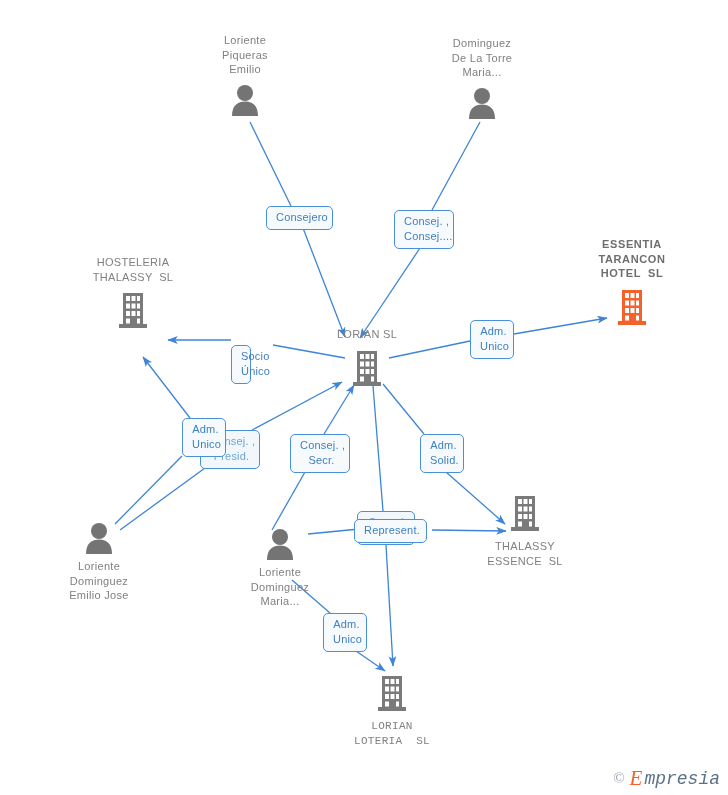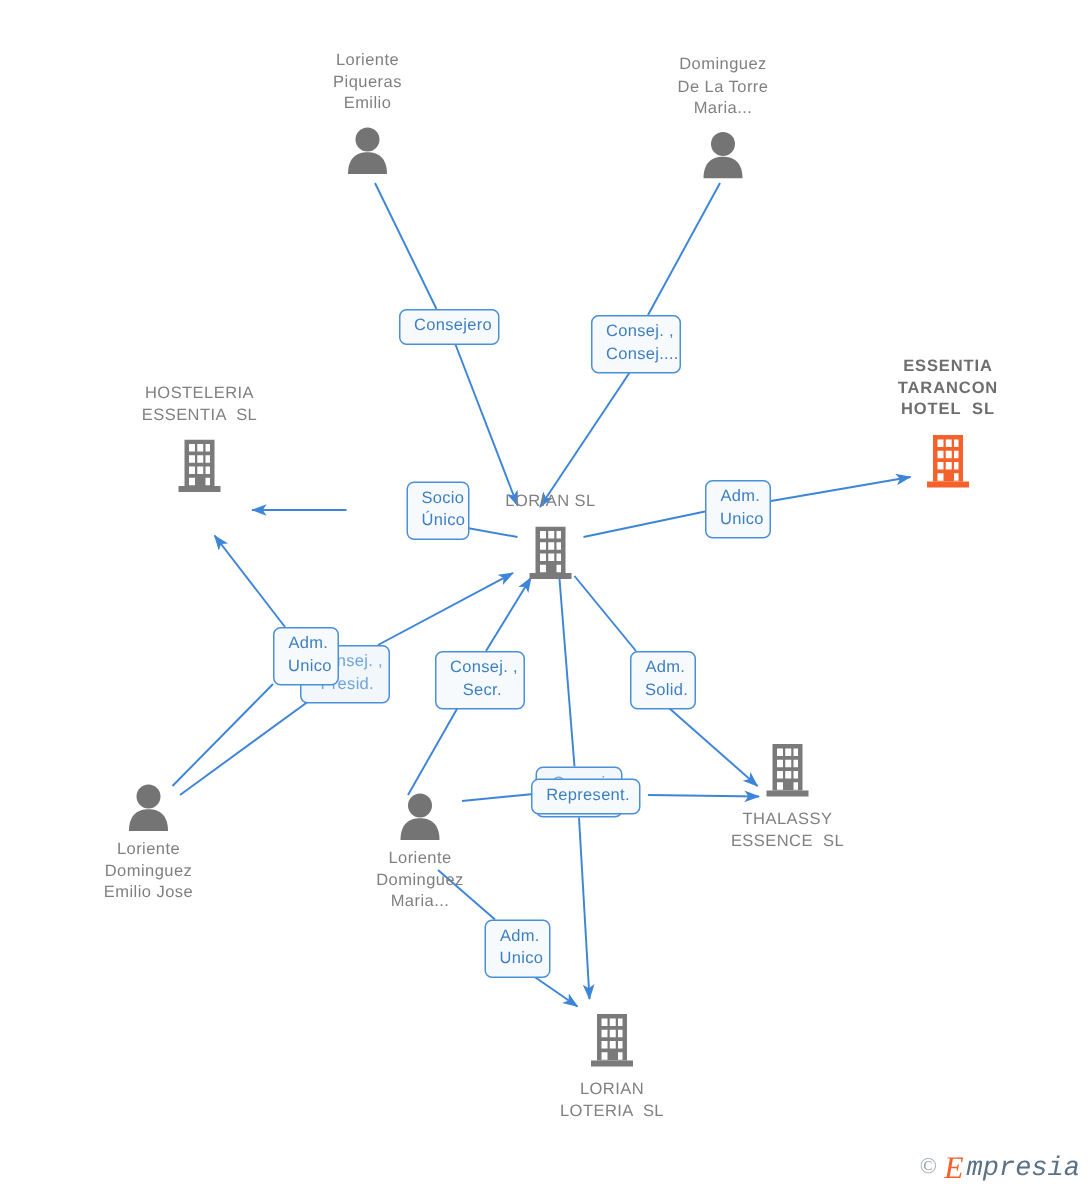--- a/index.html
+++ b/index.html
@@ -148,21 +148,21 @@
   <div class="edge-label behind" style="left:200px; top:430px; width:60px;">Consej. ,
 Presid.</div>
 
   <div class="edge-label behind" style="left:357px; top:511px; width:58px; height:34px;">Consej.</div>
 
   <div class="edge-label front" style="left:266px; top:206px; width:67px;">Consejero</div>
 
   <div class="edge-label front" style="left:394px; top:210px; width:60px;">Consej. ,
 Consej....</div>
 
-  <div class="edge-label front" style="left:231px; top:321px; width:42px;margin-left:40px;">Socio
+  <div class="edge-label front" style="left:231px; top:345px; width:20px;">Socio
 Único</div>
 
   <div class="edge-label front" style="left:470px; top:320px; width:44px;">Adm.
 Unico</div>
 
   <div class="edge-label front" style="left:182px; top:418px; width:44px;">Adm.
 Unico</div>
 
   <div class="edge-label front" style="left:290px; top:434px; width:60px;">Consej. ,
 Secr.</div>
@@ -190,21 +190,21 @@
 De La Torre
 Maria...</div>
     <svg class="node-icon" width="30" height="32" viewBox="0 0 30 32" style="margin-top:7px;">
       <circle cx="15" cy="9" r="8" fill="#747474"></circle>
       <path d="M2,32 C2,21 8,17.5 15,17.5 C22,17.5 28,21 28,32 Z" fill="#747474"></path>
     </svg>
   </div>
 
   <div class="node" style="left:63px; top:255px; width:140px;">
     <div class="node-label">HOSTELERIA
-ESSENTIA  SL</div>
+THALASSY  SL</div>
     <svg class="node-icon" width="32" height="36" viewBox="0 0 32 36" style="margin-top:9px;">
       <rect x="6" y="0" width="20" height="31" fill="#7a7a7a"></rect>
       <rect x="2" y="31" width="28" height="4" fill="#7a7a7a"></rect>
       <g fill="#ffffff">
         <rect x="9" y="3" width="4" height="5"></rect>
           <rect x="14.5" y="3" width="4" height="5"></rect>
           <rect x="20" y="3" width="3" height="5"></rect>
         <rect x="9" y="10.5" width="4" height="5"></rect>
           <rect x="14.5" y="10.5" width="4" height="5"></rect>
           <rect x="20" y="10.5" width="3" height="5"></rect>
@@ -296,21 +296,21 @@
           <rect x="14.5" y="18" width="4" height="5"></rect>
           <rect x="20" y="18" width="3" height="5"></rect>
         <rect x="9" y="25.5" width="4" height="5"></rect>
           <rect x="20" y="25.5" width="3" height="5"></rect>
       </g>
     </svg>
     <div class="node-label" style="margin-top:7px;">THALASSY
 ESSENCE  SL</div>
   </div>
 
-  <div class="node" style="left:338px; top:676px; width:140px;">
+  <div class="node" style="left:322px; top:676px; width:140px;font-family:Liberation Mono, monospace;">
     <svg class="node-icon" width="32" height="36" viewBox="0 0 32 36">
       <rect x="6" y="0" width="20" height="31" fill="#7a7a7a"></rect>
       <rect x="2" y="31" width="28" height="4" fill="#7a7a7a"></rect>
       <g fill="#ffffff">
         <rect x="9" y="3" width="4" height="5"></rect>
           <rect x="14.5" y="3" width="4" height="5"></rect>
           <rect x="20" y="3" width="3" height="5"></rect>
         <rect x="9" y="10.5" width="4" height="5"></rect>
           <rect x="14.5" y="10.5" width="4" height="5"></rect>
           <rect x="20" y="10.5" width="3" height="5"></rect>

